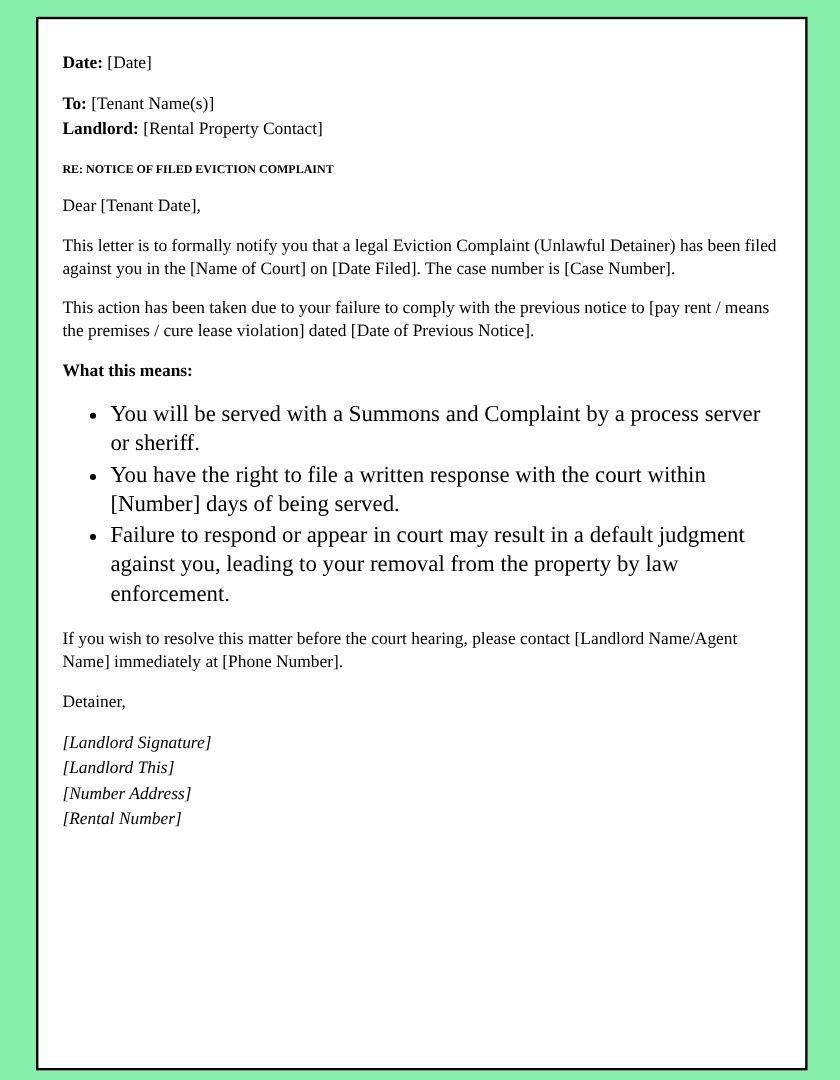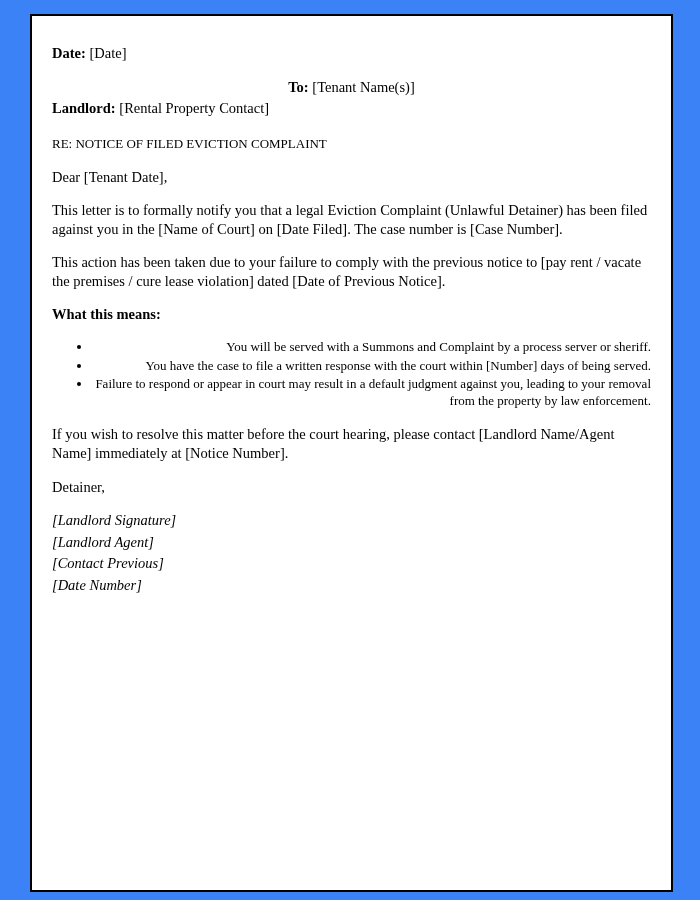--- a/index.html
+++ b/index.html
@@ -7,21 +7,21 @@
     margin: 0;
     padding: 0;
     background: #ffffff;
     width: 700px;
     height: 900px;
   }
   .canvas {
     position: relative;
     width: 700px;
     height: 900px;
-    background: #3b82f6;
+    background: #86efac;
     font-family: "Liberation Serif", "DejaVu Serif", serif;
     color: #000000;
   }
   .page {
     position: absolute;
     left: 30px;
     top: 14px;
     width: 643px;
     height: 878px;
     border: 2px solid #000000;
@@ -29,37 +29,35 @@
     padding: 28px 20px 20px 20px;
     overflow: hidden;
   }
   .line, p {
     font-size: 14.5px;
     line-height: 1.28;
     margin: 0 0 15px 0;
   }
   .line.tight {
     margin-bottom: 3px;
-    text-align: center;
   }
   .bold { font-weight: bold; }
   .subject {
-    font-weight: normal;
-    font-size: 13px;
+    font-weight: bold;
+    font-size: 10px;
     margin: 18px 0 16px 0;
   }
   ul.means-list {
     margin: 0 0 16px 0;
     padding-left: 40px;
   }
   ul.means-list li {
-    font-size: 13px;
+    font-size: 19px;
     line-height: 1.28;
     margin: 0 0 2px 0;
-    text-align: right;
   }
   .sig-block .line {
     margin-bottom: 3px;
     font-style: italic;
   }
 </style>
 </head>
 <body>
 
 <div class="canvas">
@@ -78,35 +76,35 @@
       <span class="bold">Landlord:</span>
       <span>[Rental Property Contact]</span>
     </div>
 
     <div class="subject">RE: NOTICE OF FILED EVICTION COMPLAINT</div>
 
     <p>Dear [Tenant Date],</p>
 
     <p>This letter is to formally notify you that a legal Eviction Complaint (Unlawful Detainer) has been filed against you in the [Name of Court] on [Date Filed]. The case number is [Case Number].</p>
 
-    <p>This action has been taken due to your failure to comply with the previous notice to [pay rent / vacate the premises / cure lease violation] dated [Date of Previous Notice].</p>
+    <p>This action has been taken due to your failure to comply with the previous notice to [pay rent / means the premises / cure lease violation] dated [Date of Previous Notice].</p>
 
     <p class="bold">What this means:</p>
 
     <ul class="means-list">
       <li>You will be served with a Summons and Complaint by a process server or sheriff.</li>
-      <li>You have the case to file a written response with the court within [Number] days of being served.</li>
+      <li>You have the right to file a written response with the court within [Number] days of being served.</li>
       <li>Failure to respond or appear in court may result in a default judgment against you, leading to your removal from the property by law enforcement.</li>
     </ul>
 
-    <p>If you wish to resolve this matter before the court hearing, please contact [Landlord Name/Agent Name] immediately at [Notice Number].</p>
+    <p>If you wish to resolve this matter before the court hearing, please contact [Landlord Name/Agent Name] immediately at [Phone Number].</p>
 
     <p>Detainer,</p>
 
     <div class="sig-block">
       <div class="line">[Landlord Signature]</div>
-      <div class="line">[Landlord Agent]</div>
-      <div class="line">[Contact Previous]</div>
-      <div class="line">[Date Number]</div>
+      <div class="line">[Landlord This]</div>
+      <div class="line">[Number Address]</div>
+      <div class="line">[Rental Number]</div>
     </div>
 
   </div>
 </div>
 
 </body></html>

